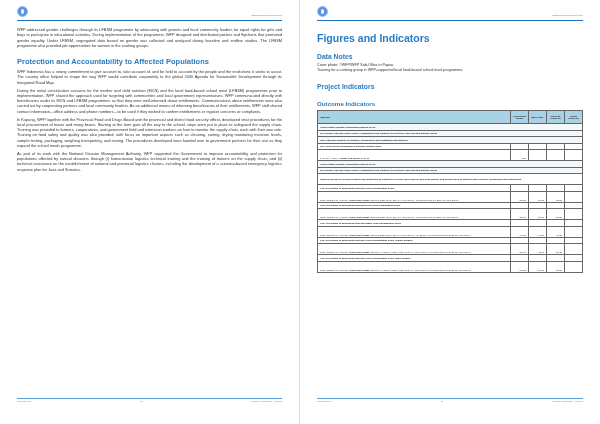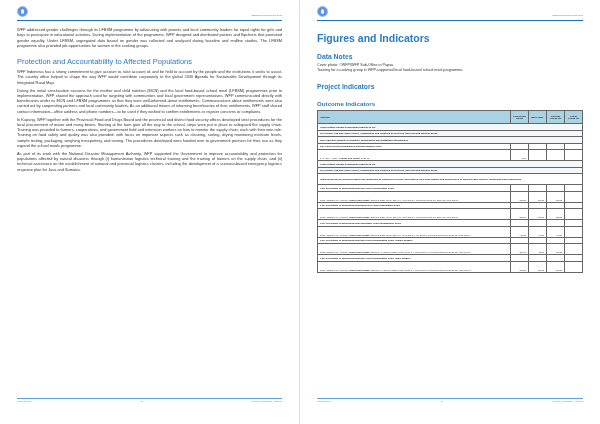--- a/index.html
+++ b/index.html
@@ -8,21 +8,21 @@
   .page { position: absolute; top: 0; width: 300px; height: 424px; background: #fff; }
   .page.left { left: 0; border-right: 1px solid #ddd; }
   .page.right { left: 300px; text-decoration: underline; }
   .logo { position: absolute; left: 17px; top: 6px; width: 11px; height: 11px; border-radius: 50%;
           background: #5b92e5; border: 1px solid #9cc0ee; }
   .logo::after { content: ""; position: absolute; left: 3px; top: 2px; width: 3px; height: 5px; border-radius: 50%; background: #fff; }
   .hdr-line { position: absolute; left: 17px; right: 17px; top: 20px; border-top: 1px solid #1d6fb8; }
   .hdr-text { position: absolute; right: 17px; top: 14px; font-size: 2.3px; color: #4a84c4; }
   .content { position: absolute; left: 17px; right: 17px; top: 27px; }
   p.body { font-size: 3.9px; line-height: 5.3px; text-align: justify; margin-bottom: 2.5px; color: #333; }
-  h2.sec { font-size: 7.5px; color: #2a7cc4; font-weight: normal; margin: 9px 0 3px; }
+  h2.sec { font-size: 7.5px; color: #2a7cc4; font-weight: bold; margin: 9px 0 3px; }
   h1.big { font-size: 10.5px; color: #2a7cc4; font-weight: bold; margin: 5px 0 9px; }
   h3.sub { font-size: 6.8px; color: #2a7cc4; font-weight: bold; margin: 6px 0 3px; }
   h3.sub.small { font-size: 6.2px; }
   p.note { font-size: 3.7px; line-height: 5px; color: #333; }
   .footer { position: absolute; left: 17px; right: 17px; top: 398px; border-top: 1.5px solid #5aa0dc; padding-top: 1px;
             display: flex; justify-content: space-between; font-size: 2.3px; color: #5d8cc4; }
   table.ind { width: 100%; border-collapse: collapse; font-size: 2.3px; margin-top: 2px; }
   table.ind th { background: #a9d2e5; border: 0.6px solid #666; font-weight: bold; padding: 1px 2px; height: 13px; text-align: center; }
   table.ind th.outc { text-align: left; }
   table.ind td { border: 0.6px solid #666; padding: 1px 2px; vertical-align: bottom; }

